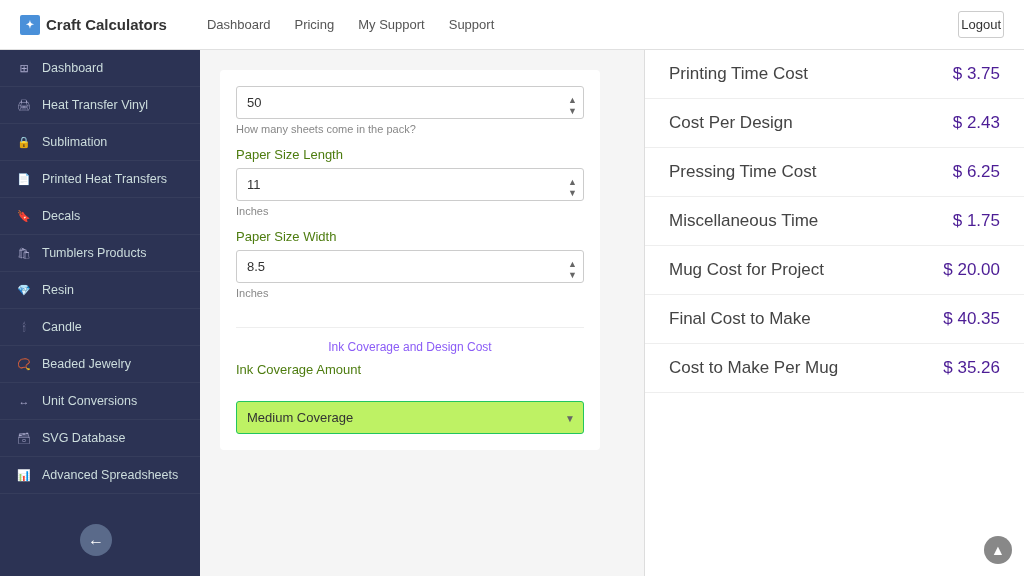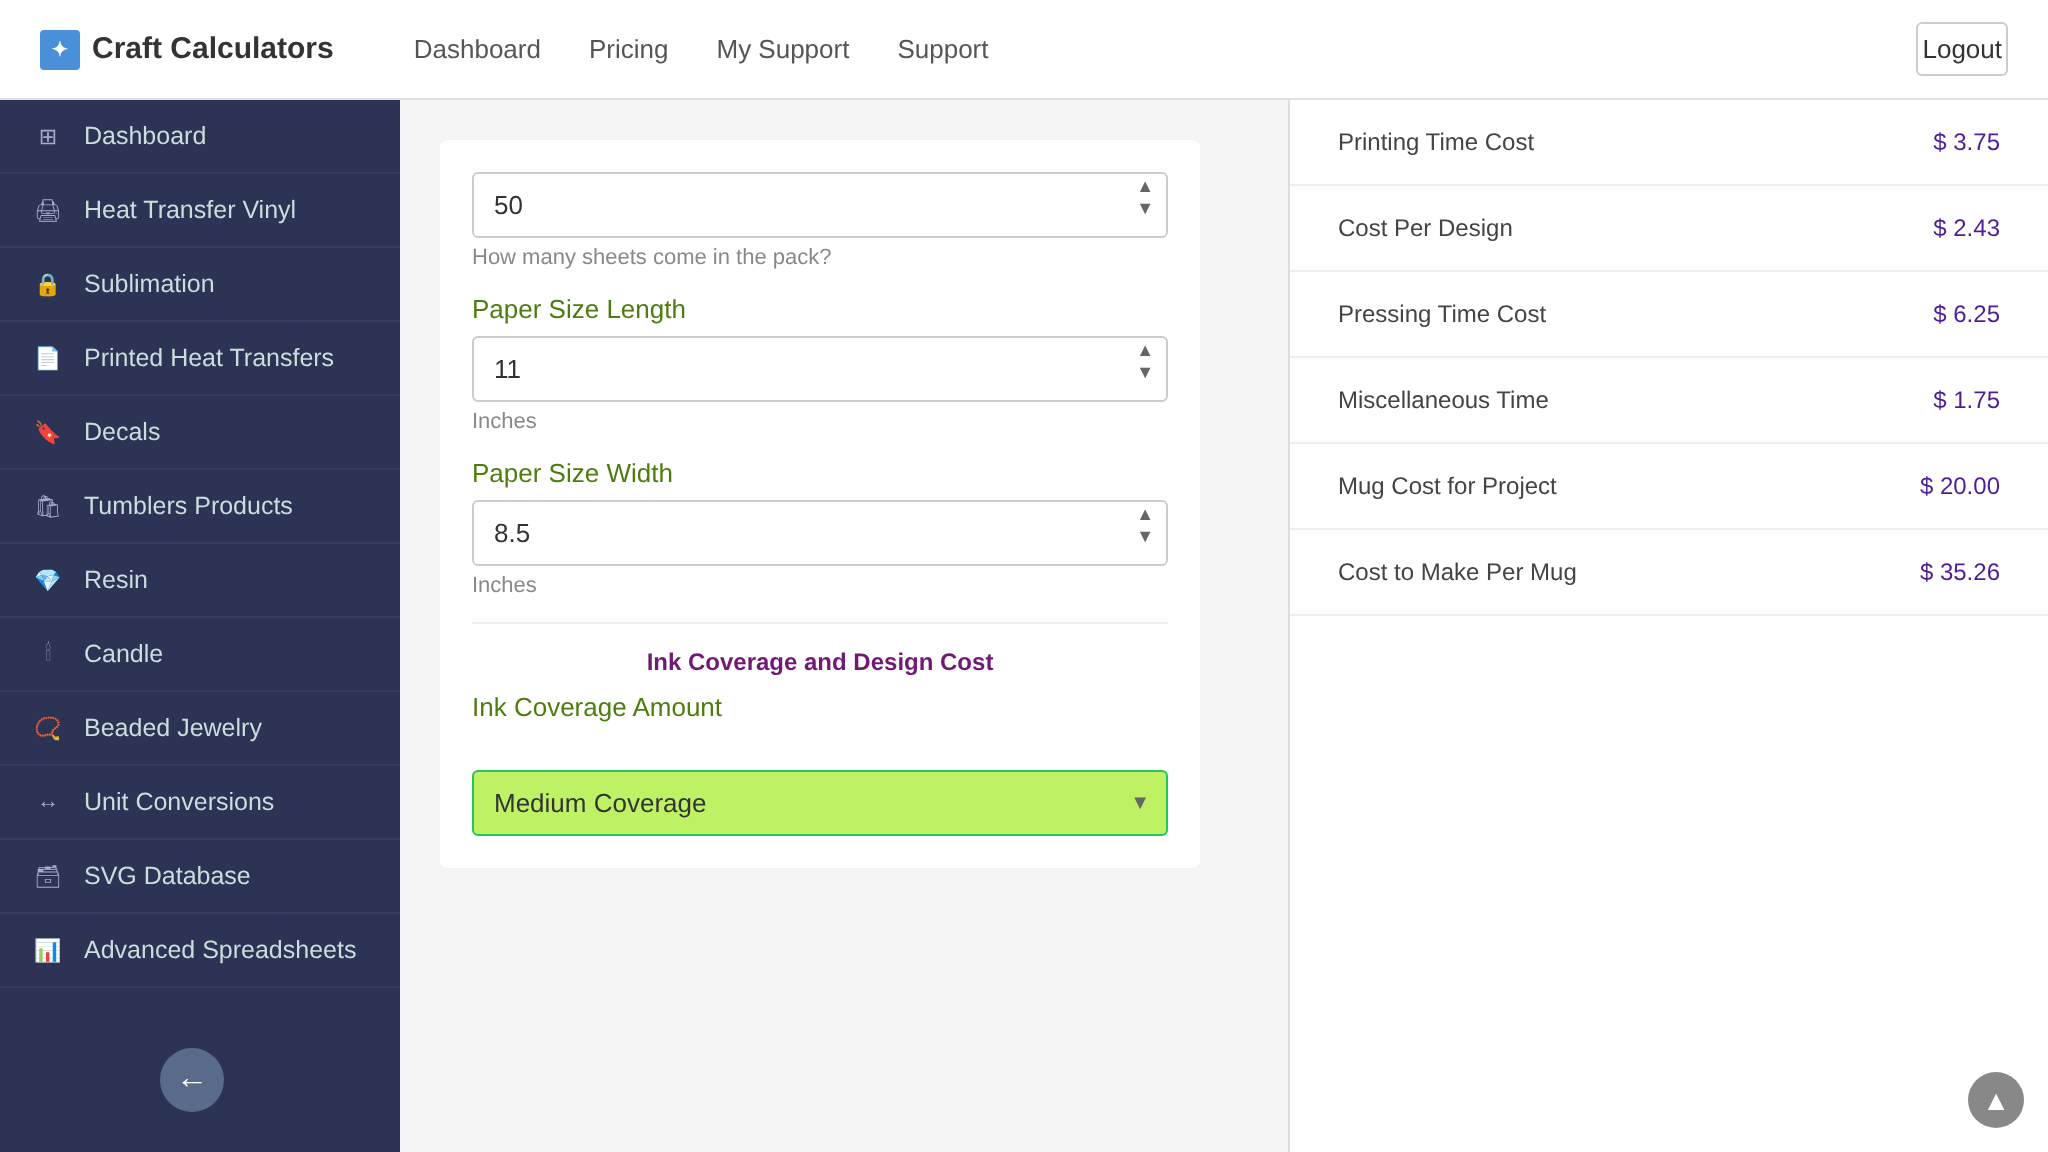--- a/index.html
+++ b/index.html
@@ -129,21 +129,21 @@
       color: #888;
       margin-top: 4px;
       margin-bottom: 12px;
     }
     .spinner-input {
       position: relative;
       border: 1px solid #ccc;
       border-radius: 3px;
       background: #fff;
       display: flex;
-      align-items: flex-start;
+      align-items: flex-end;
       margin-bottom: 2px;
     }
     .spinner-input input {
       flex: 1;
       border: none;
       outline: none;
       padding: 8px 10px;
       font-size: 13px;
       color: #333;
       background: transparent;
@@ -160,25 +160,24 @@
       cursor: pointer;
       font-size: 9px;
       color: #666;
       padding: 0;
       line-height: 1;
     }
 
     .section-divider {
       text-align: center;
       font-size: 12px;
-      color: #701a75;
+      color: #8b5cf6;
       padding: 12px 0 8px;
       border-top: 1px solid #eee;
-      margin-top: 12px;
-      font-weight: bold;
+      margin-top: 28px;
     }
     .section-desc {
       font-size: 11.5px;
       color: #555;
       line-height: 1.5;
       margin-bottom: 12px;
     }
     .select-wrapper {
       position: relative;
       border: 1px solid #22c55e;
@@ -214,21 +213,21 @@
       border-left: 1px solid #ddd;
       overflow-y: auto;
       flex-shrink: 0;
     }
     .cost-row {
       display: flex;
       align-items: center;
       justify-content: space-between;
       padding: 14px 24px;
       border-bottom: 1px solid #eee;
-      font-size: 12px;
+      font-size: 17px;
     }
     .cost-label {
       color: #444;
       font-weight: 500;
     }
     .cost-value {
       color: #4c1d95;
       font-weight: 500;
       white-space: nowrap;
     }
@@ -399,20 +398,24 @@
   </div>
         <div class="cost-row">
     <span class="cost-label">Miscellaneous Time</span>
     <span class="cost-value">$ 1.75</span>
   </div>
         <div class="cost-row">
     <span class="cost-label">Mug Cost for Project</span>
     <span class="cost-value">$ 20.00</span>
   </div>
         <div class="cost-row">
+    <span class="cost-label">Final Cost to Make</span>
+    <span class="cost-value">$ 40.35</span>
+  </div>
+        <div class="cost-row">
     <span class="cost-label">Cost to Make Per Mug</span>
     <span class="cost-value">$ 35.26</span>
   </div>
       </div>
     <button class="scroll-top-btn" title="Scroll to top">▲</button>
   </aside>
 
 </div>
 
 </body></html>

